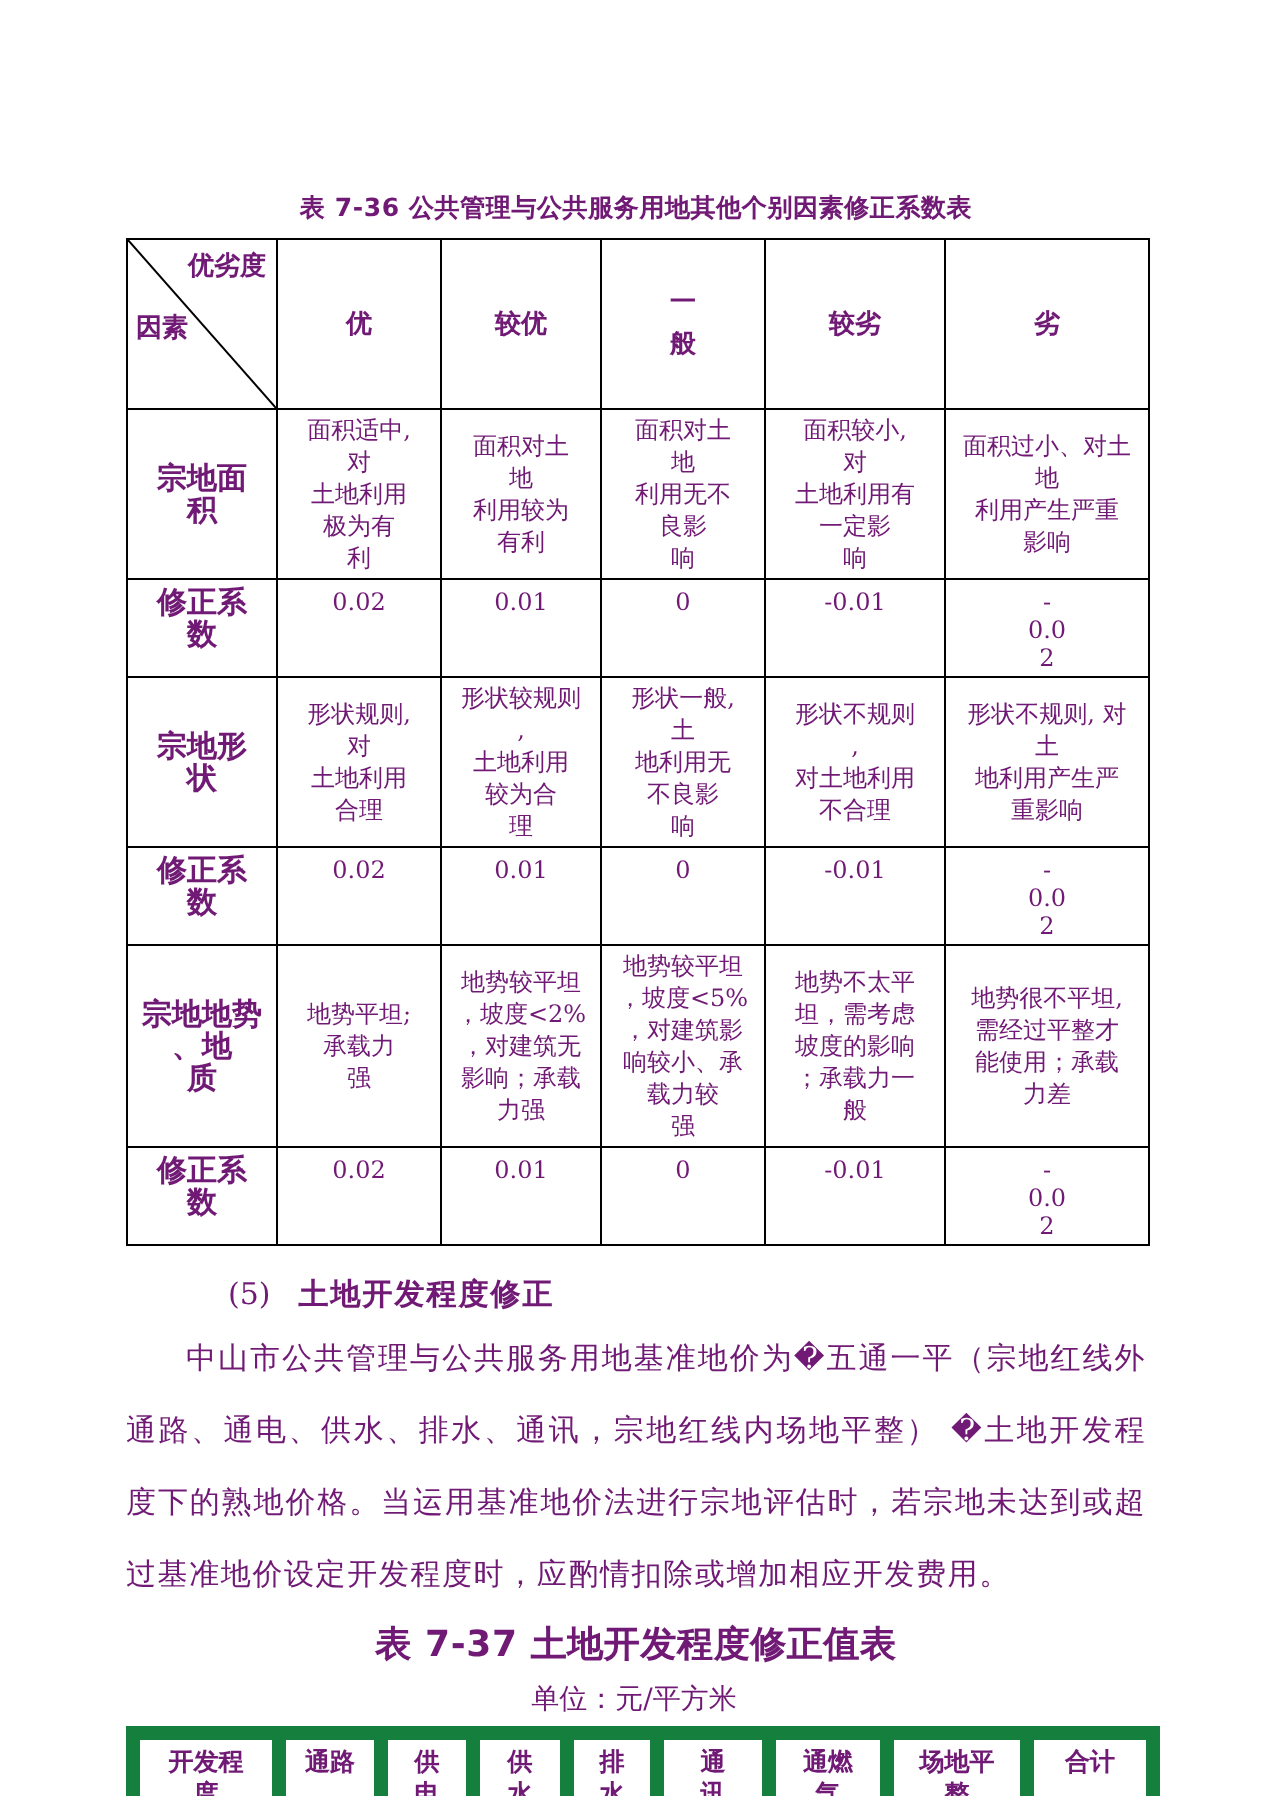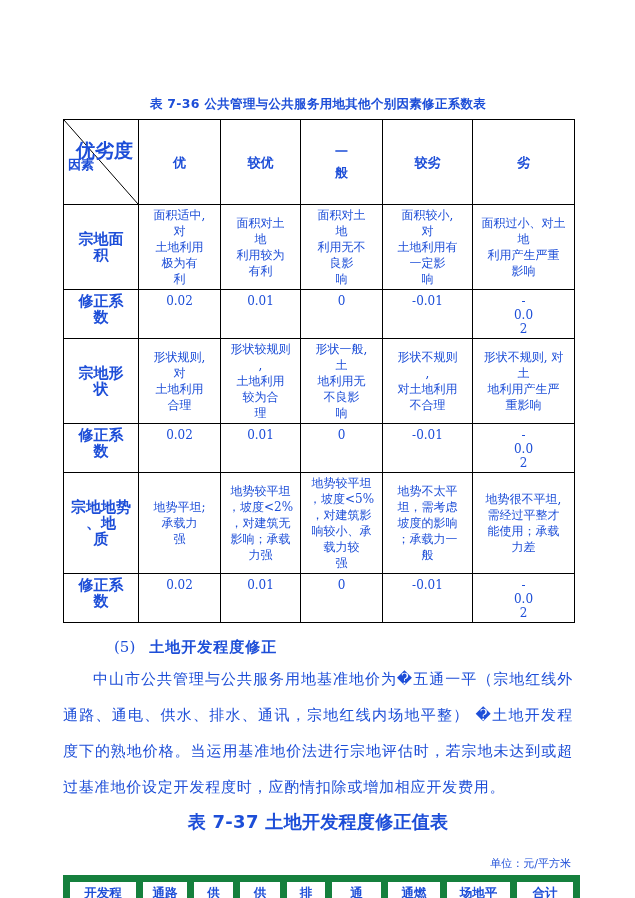--- a/index.html
+++ b/index.html
@@ -1,18 +1,18 @@
 <!DOCTYPE html>
 <html><head>
 <meta charset="utf-8">
 <style>
   * { margin:0; padding:0; box-sizing:border-box; }
   html,body { background:#ffffff; }
   .page {
-    width:635px; height:898px; background:#fff; color:#1d4ed8;
+    width:635px; height:898px; background:#fff; color:#701a75;
     font-family:"DejaVu Serif","Liberation Serif",serif;
     padding:96px 62px 0 63px; position:relative; overflow:hidden;
   }
   .bold-hei { font-family:"DejaVu Sans","Liberation Sans",sans-serif; font-weight:bold; }
 
   
   .t1-title { font-size:12.5px; text-align:center; margin-bottom:6px; letter-spacing:0.3px; }
   table { border-collapse:collapse; table-layout:fixed; }
   .t1 { width:511px; }
   .t1 td {
@@ -24,37 +24,37 @@
   .t1 td.rowlabel { font-family:"DejaVu Sans","Liberation Sans",sans-serif; font-weight:bold;
     font-size:15px; line-height:16px; }
   .t1 tr.desc-r1 td { height:85px; }
   .t1 tr.desc-r2 td { height:85px; }
   .t1 tr.desc-r3 td { height:97px; }
   .t1 tr.coef td { height:45px; vertical-align:top; line-height:14px; padding-top:4px; }
   .t1 tr.coef td.rowlabel { line-height:16px; padding-top:3px;text-align:center; }
 
   td.corner { position:relative; padding:0; }
   td.corner svg { position:absolute; left:0; top:0; width:100%; height:100%; display:block; }
-  .corner-top { position:absolute; top:20px; right:5px; font-size:19px;
+  .corner-top { position:absolute; top:3px; right:5px; font-size:13px;
     font-family:"DejaVu Sans","Liberation Sans",sans-serif; font-weight:bold; }
   .corner-bottom { position:absolute; top:34px; left:4px; font-size:13px;
     font-family:"DejaVu Sans","Liberation Sans",sans-serif; font-weight:bold; }
 
   
   .sec-heading { margin-top:15px; padding-left:51px; font-size:15px; }
   .sec-num { font-family:"DejaVu Serif","Liberation Serif",serif; font-weight:normal; margin-right:14px; }
   .sec-title { font-family:"DejaVu Sans","Liberation Sans",sans-serif; font-weight:bold; letter-spacing:1px; }
   .para {
     margin-top:4px; font-size:15px; line-height:36px; text-align:justify;
     text-indent:2em; letter-spacing:0.8px;
   }
 
   
   .t2-title { font-size:18px; text-align:center; margin-top:5px; letter-spacing:0.3px; }
-  .unit-line { text-align:right; font-size:11px; margin-top:22px; padding-right:2px; }
+  .unit-line { text-align:center; font-size:14px; margin-top:7px; padding-right:2px; }
   .t2 { width:510px; margin-top:4px; }
   .t2 td {
     border:7px solid #15803d; text-align:center; vertical-align:top;
     white-space:pre-line; padding:3px 2px 2px 2px; height:37px;
     font-family:"DejaVu Sans","Liberation Sans",sans-serif; font-weight:bold;
     font-size:12.5px; line-height:16px;
   }
 </style>
 </head>
 <body>

